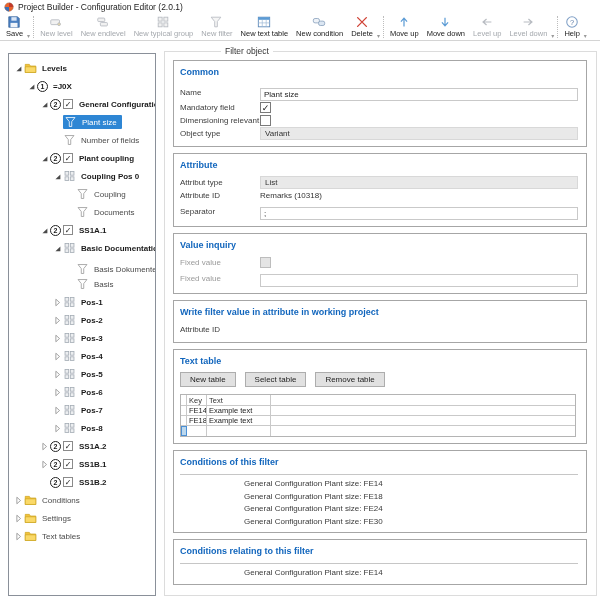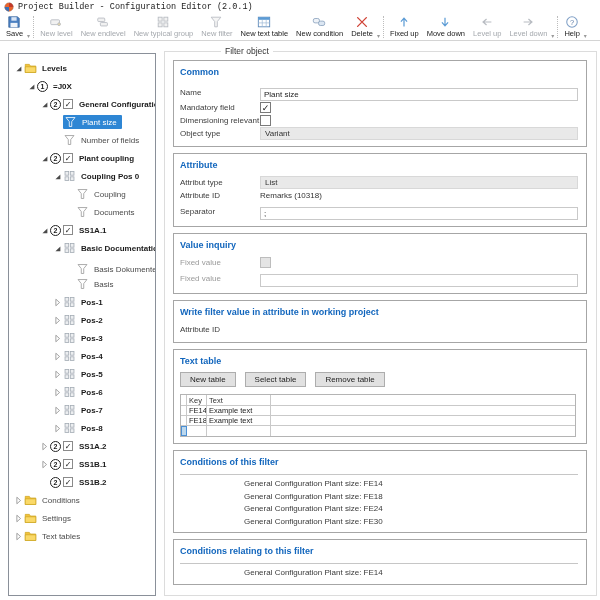--- a/index.html
+++ b/index.html
@@ -1,21 +1,21 @@
 <!DOCTYPE html>
 <html><head>
 <meta charset="utf-8">
 <style>
   * { margin:0; padding:0; box-sizing:border-box; }
   html,body { width:600px; height:600px; background:#fff; font-family:"Liberation Sans", sans-serif; color:#1a1a1a; overflow:hidden; }
 
   
   .titlebar { height:14px; display:flex; align-items:center; padding-left:4px; background:#fff; }
   .titlebar .app-icon { width:10px; height:10px; margin-right:4px; flex:0 0 auto; }
-  .titlebar .title { font-size:8.5px; color:#222;font-family:Liberation Mono, monospace; }
+  .titlebar .title { font-size:8.5px; color:#222; }
 
   
   .toolbar { height:27px; display:flex; align-items:stretch; border-bottom:1px solid #d4d4d4; background:#fff; padding-left:2px; }
   .tb-group { display:flex; align-items:stretch; }
   .tb-sep { border-left:1px dotted #bdbdbd; margin:2px 2px; }
   .tb-btn { display:flex; flex-direction:column; align-items:center; justify-content:flex-start; padding:1px 4px 0 4px; cursor:default; }
   .tb-btn .ic { width:15px; height:14px; }
   .tb-btn .lbl { font-size:7.5px; margin-top:0px; white-space:nowrap; color:#1a1a1a; }
   .tb-btn.disabled .lbl { color:#a4a8ad; }
   .tb-overflow { align-self:flex-end; font-size:6px; color:#9a9a9a; padding:0 1px 1px 0; line-height:6px; }
@@ -175,21 +175,21 @@
     </div>
     <span class="tb-overflow">▾</span>
     <span class="tb-sep"></span>
     <div class="tb-group">
       <div class="tb-btn">
         <span class="ic">
           <svg viewBox="0 0 16 16" width="14" height="14">
             <path d="M8 13 V4 M4.5 7.5 L8 3.5 L11.5 7.5" stroke="#5b9bd5" stroke-width="1.4" fill="none"></path>
           </svg>
         </span>
-        <span class="lbl">Fixed up</span>
+        <span class="lbl">Move up</span>
       </div>
       <div class="tb-btn">
         <span class="ic">
           <svg viewBox="0 0 16 16" width="14" height="14">
             <path d="M8 3 V12 M4.5 8.5 L8 12.5 L11.5 8.5" stroke="#5b9bd5" stroke-width="1.4" fill="none"></path>
           </svg>
         </span>
         <span class="lbl">Move down</span>
       </div>
       <div class="tb-btn disabled">

